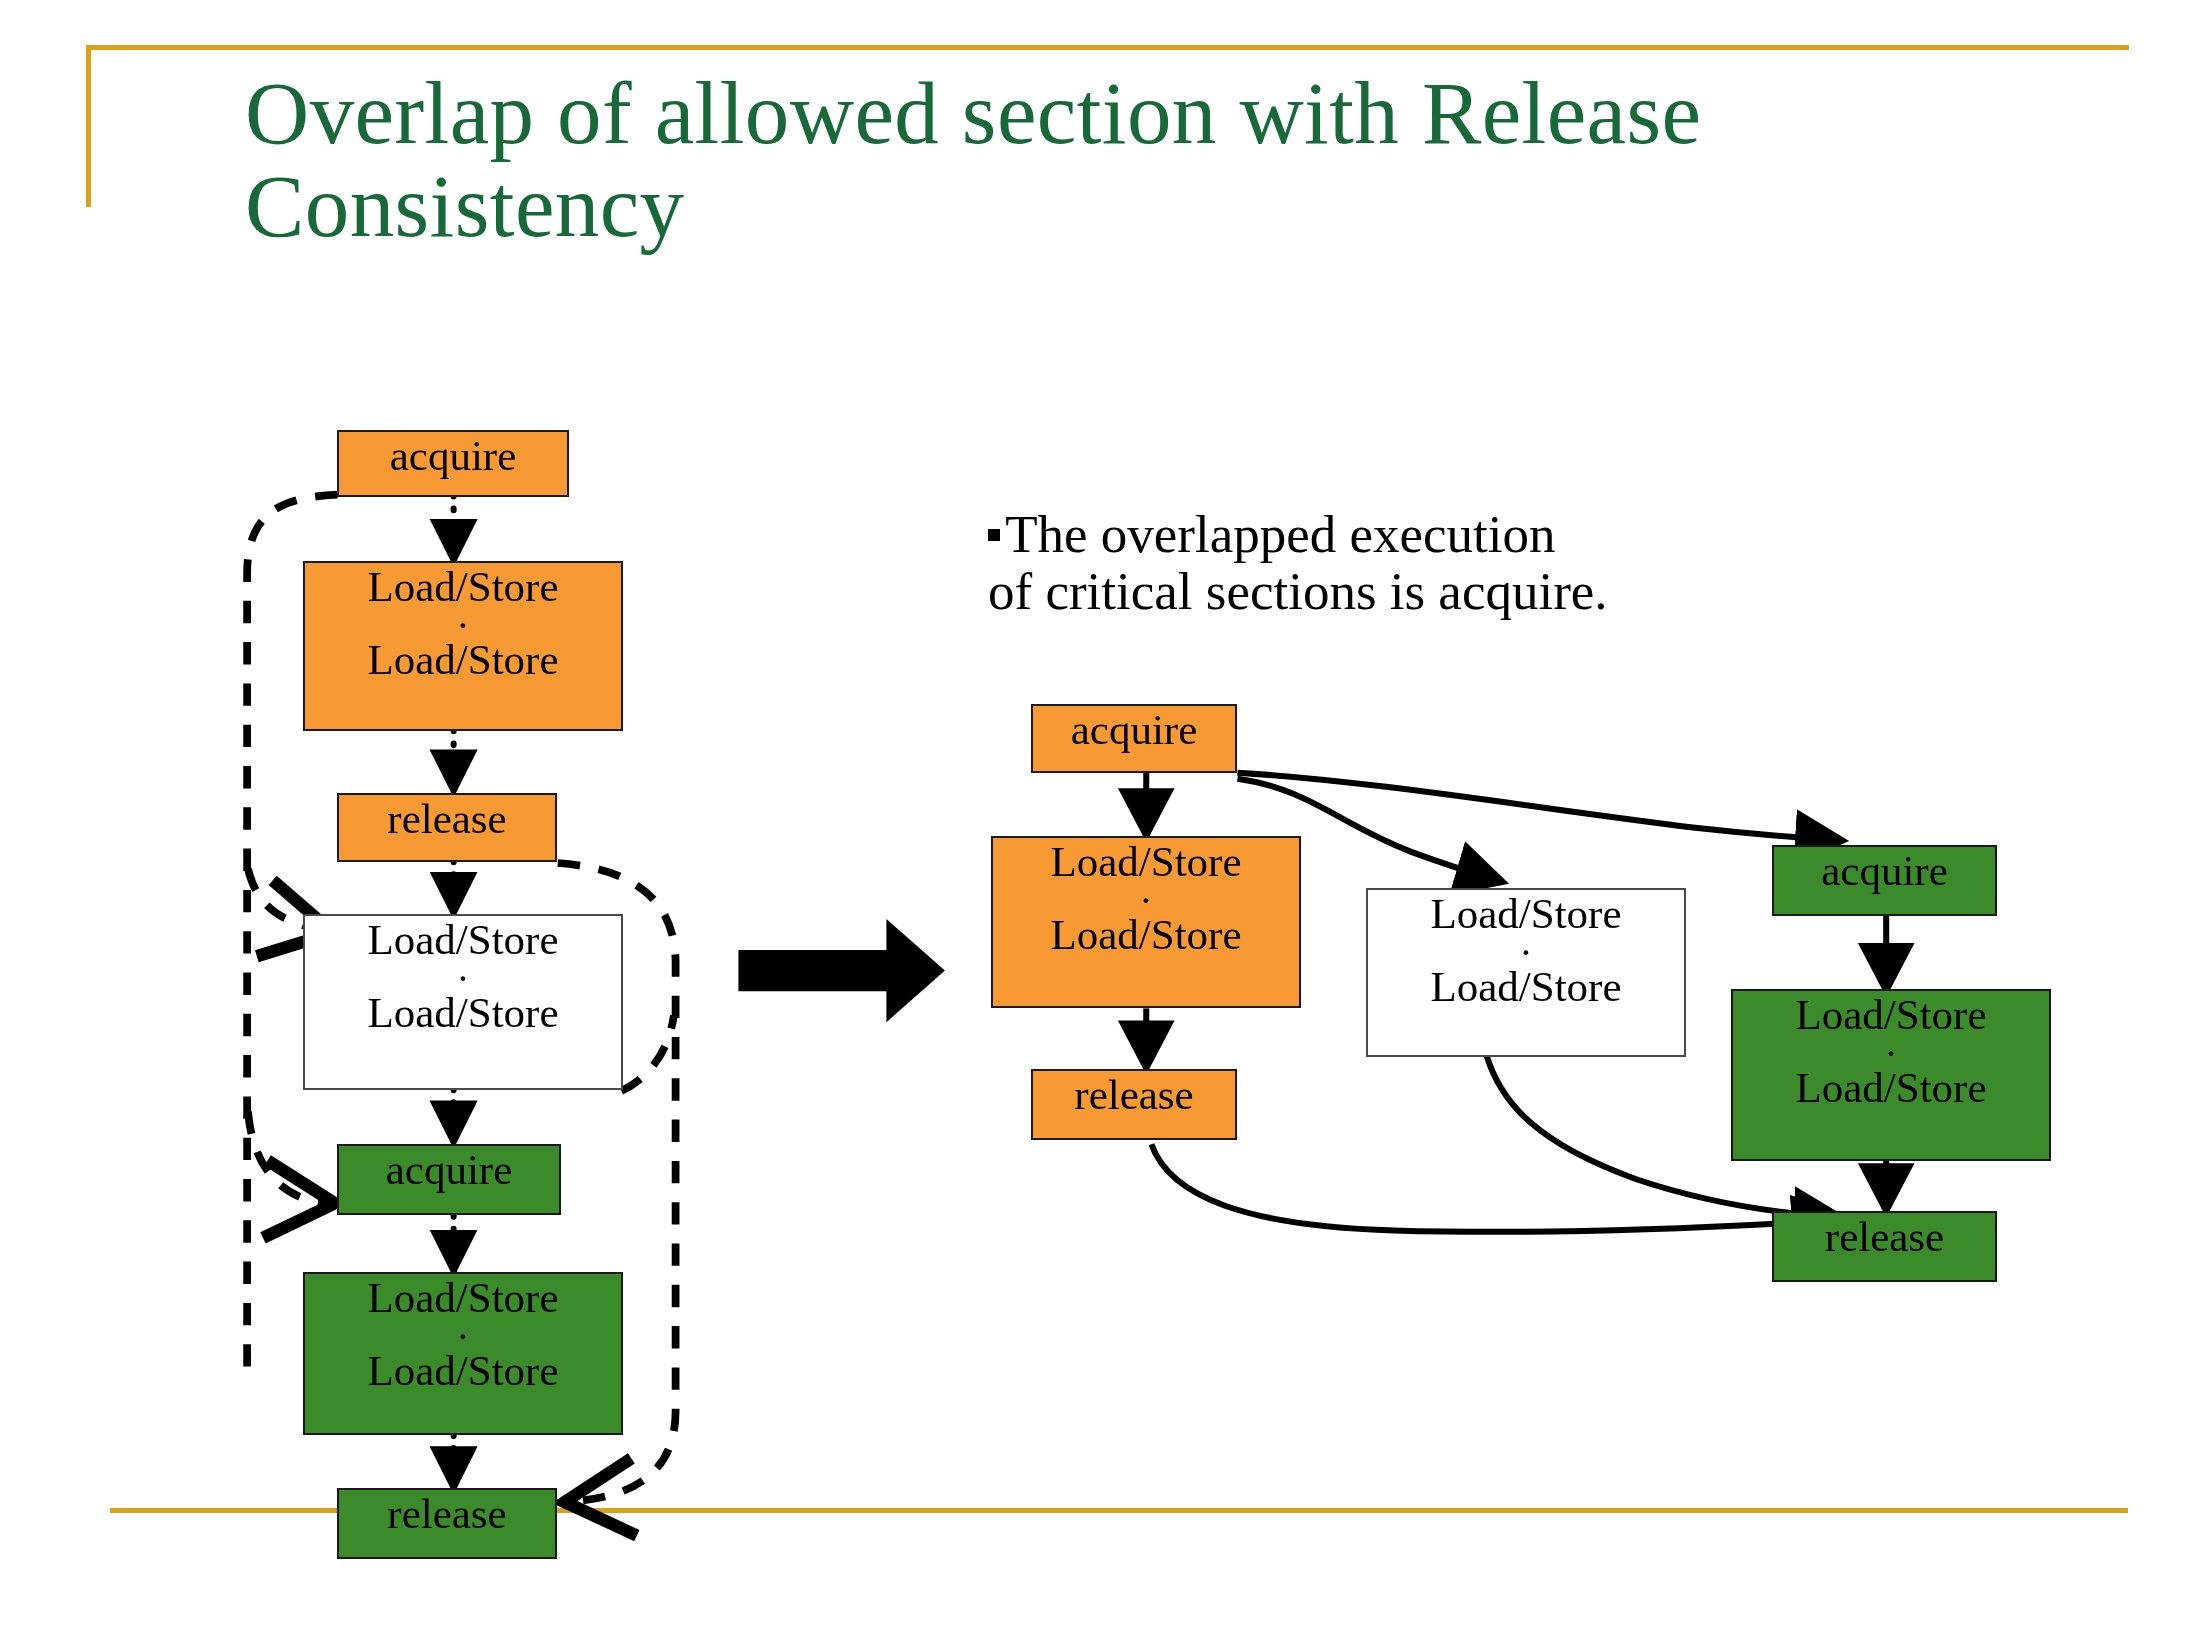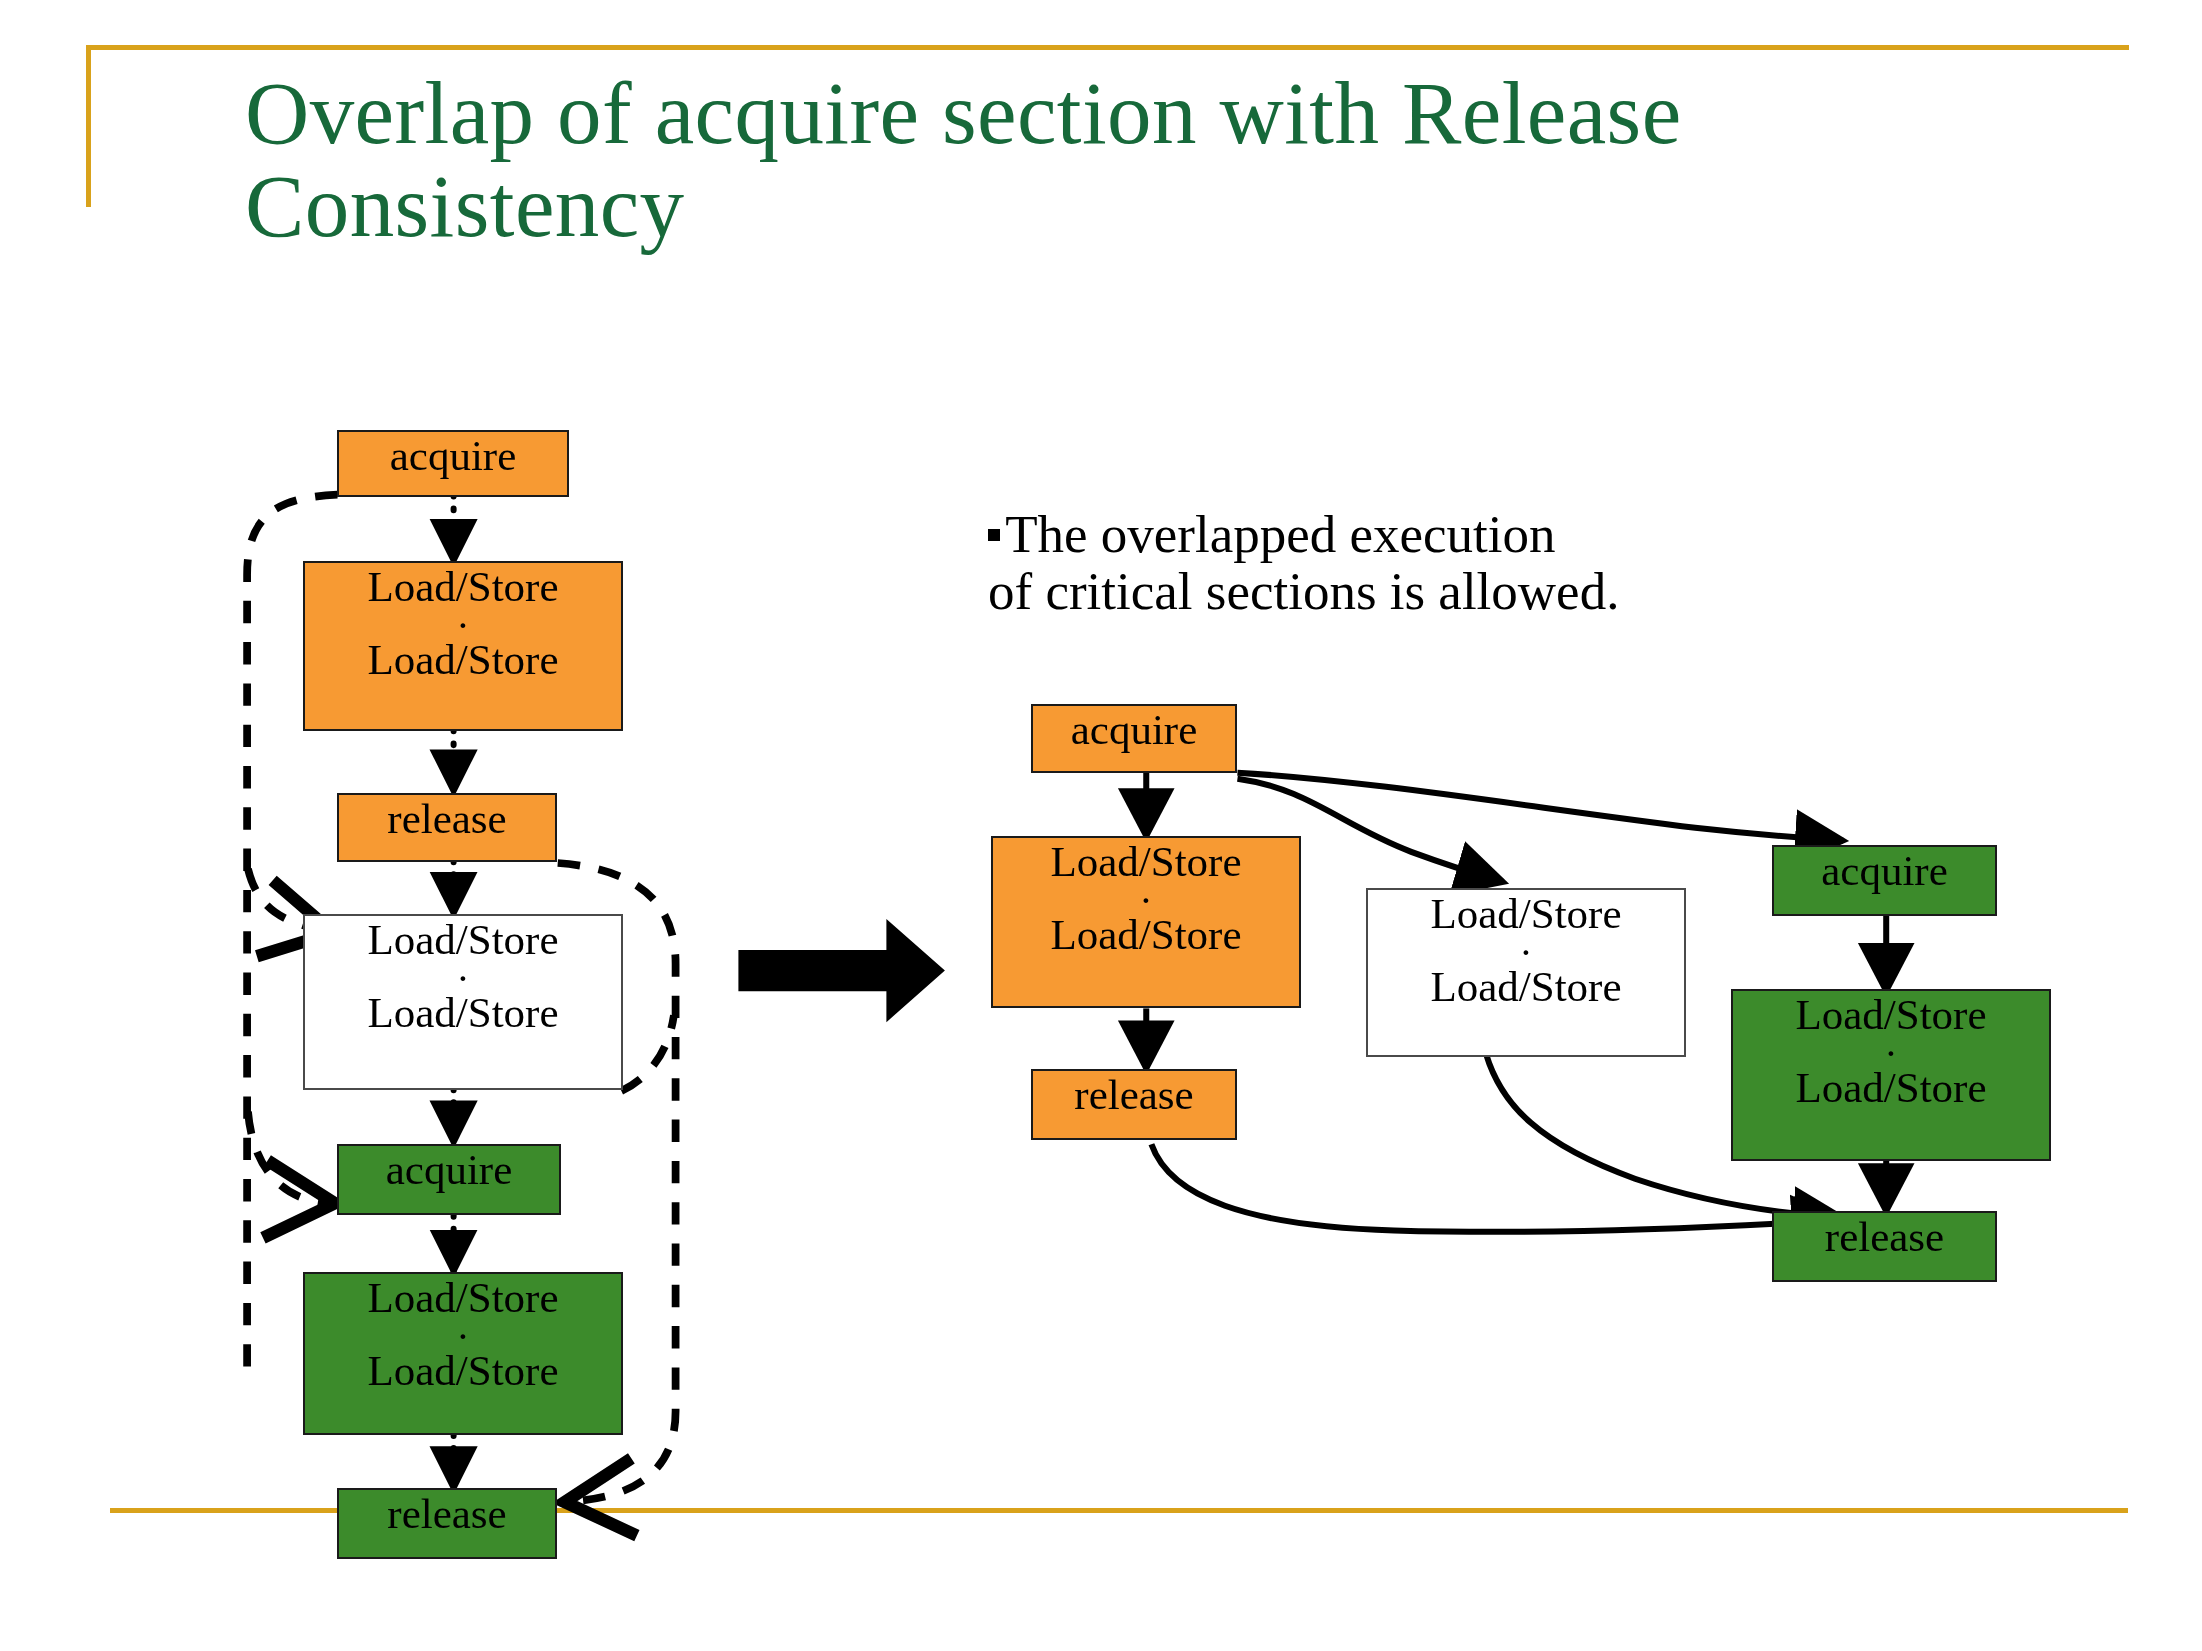--- a/index.html
+++ b/index.html
@@ -79,25 +79,25 @@
 </style>
 </head>
 <body>
 
 <div class="slide">
 
   <div class="rule-top"></div>
   <div class="rule-left"></div>
   <div class="rule-bottom"></div>
 
-  <div class="title">Overlap of acquire section with Release
+  <div class="title">Overlap of allowed section with Release
 Consistency</div>
 
   <div class="caption"><span class="bullet"></span><span>The overlapped execution
-of  critical sections is allowed.</span></div>
+of  critical sections is acquire.</span></div>
 
   <svg class="links" viewBox="0 0 2560 1920">
     <defs>
       <marker id="ahSolid" markerWidth="10" markerHeight="10" refX="7" refY="5" orient="auto" markerUnits="strokeWidth">
         <path d="M0,1 L8,5 L0,9 z" fill="#000"></path>
       </marker>
       <marker id="ahOpen" markerWidth="12" markerHeight="12" refX="9" refY="6" orient="auto" markerUnits="strokeWidth">
         <path d="M1,1 L10,6 L1,11" fill="none" stroke="#000" stroke-width="1.6"></path>
       </marker>
       <marker id="ahThin" markerWidth="11" markerHeight="11" refX="8" refY="5.5" orient="auto" markerUnits="strokeWidth">

